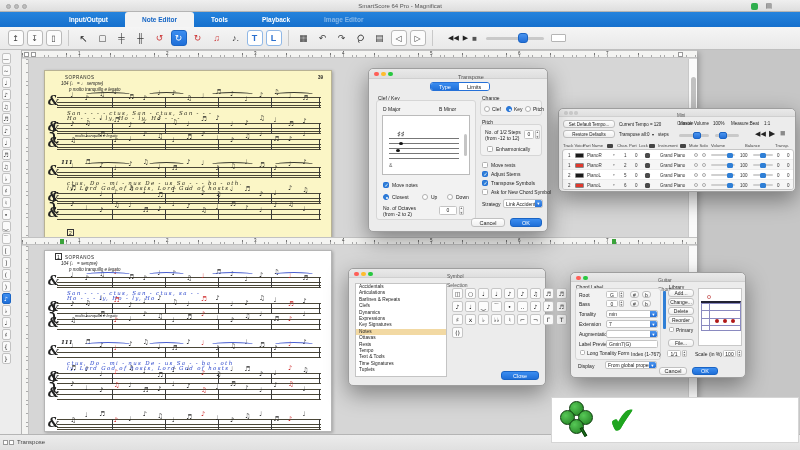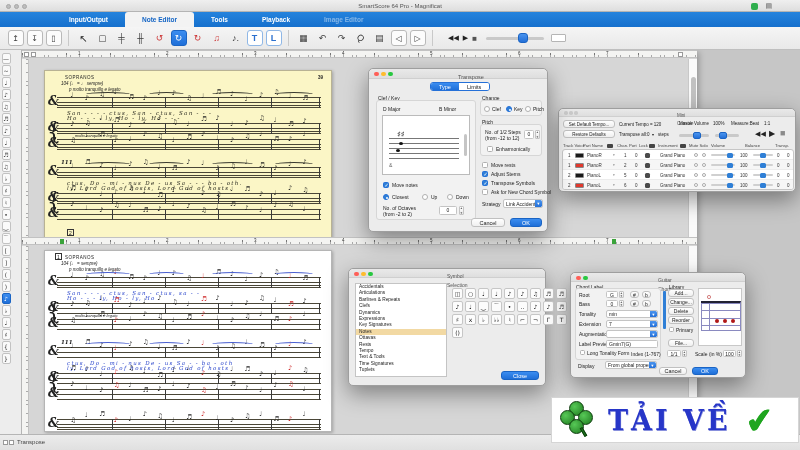--- a/index.html
+++ b/index.html
@@ -993,21 +993,20 @@
   </div>
 
   <div id="banner">
     <span class="clover">
         <i class="l1"></i>
         <i class="l2"></i>
         <i class="l3"></i>
         <i class="l4"></i>
         <span class="stem"></span>
       </span>
-    <span id="banner-text">TẢI VỀ</span>
     <span id="check">✔</span>
   </div>
 
   <div id="statusbar">
     <span class="ssq" style="left:3px"></span>
     <span class="ssq" style="left:9px"></span>
     <span id="status-text">Transpose</span>
   </div>
 </div>
 

